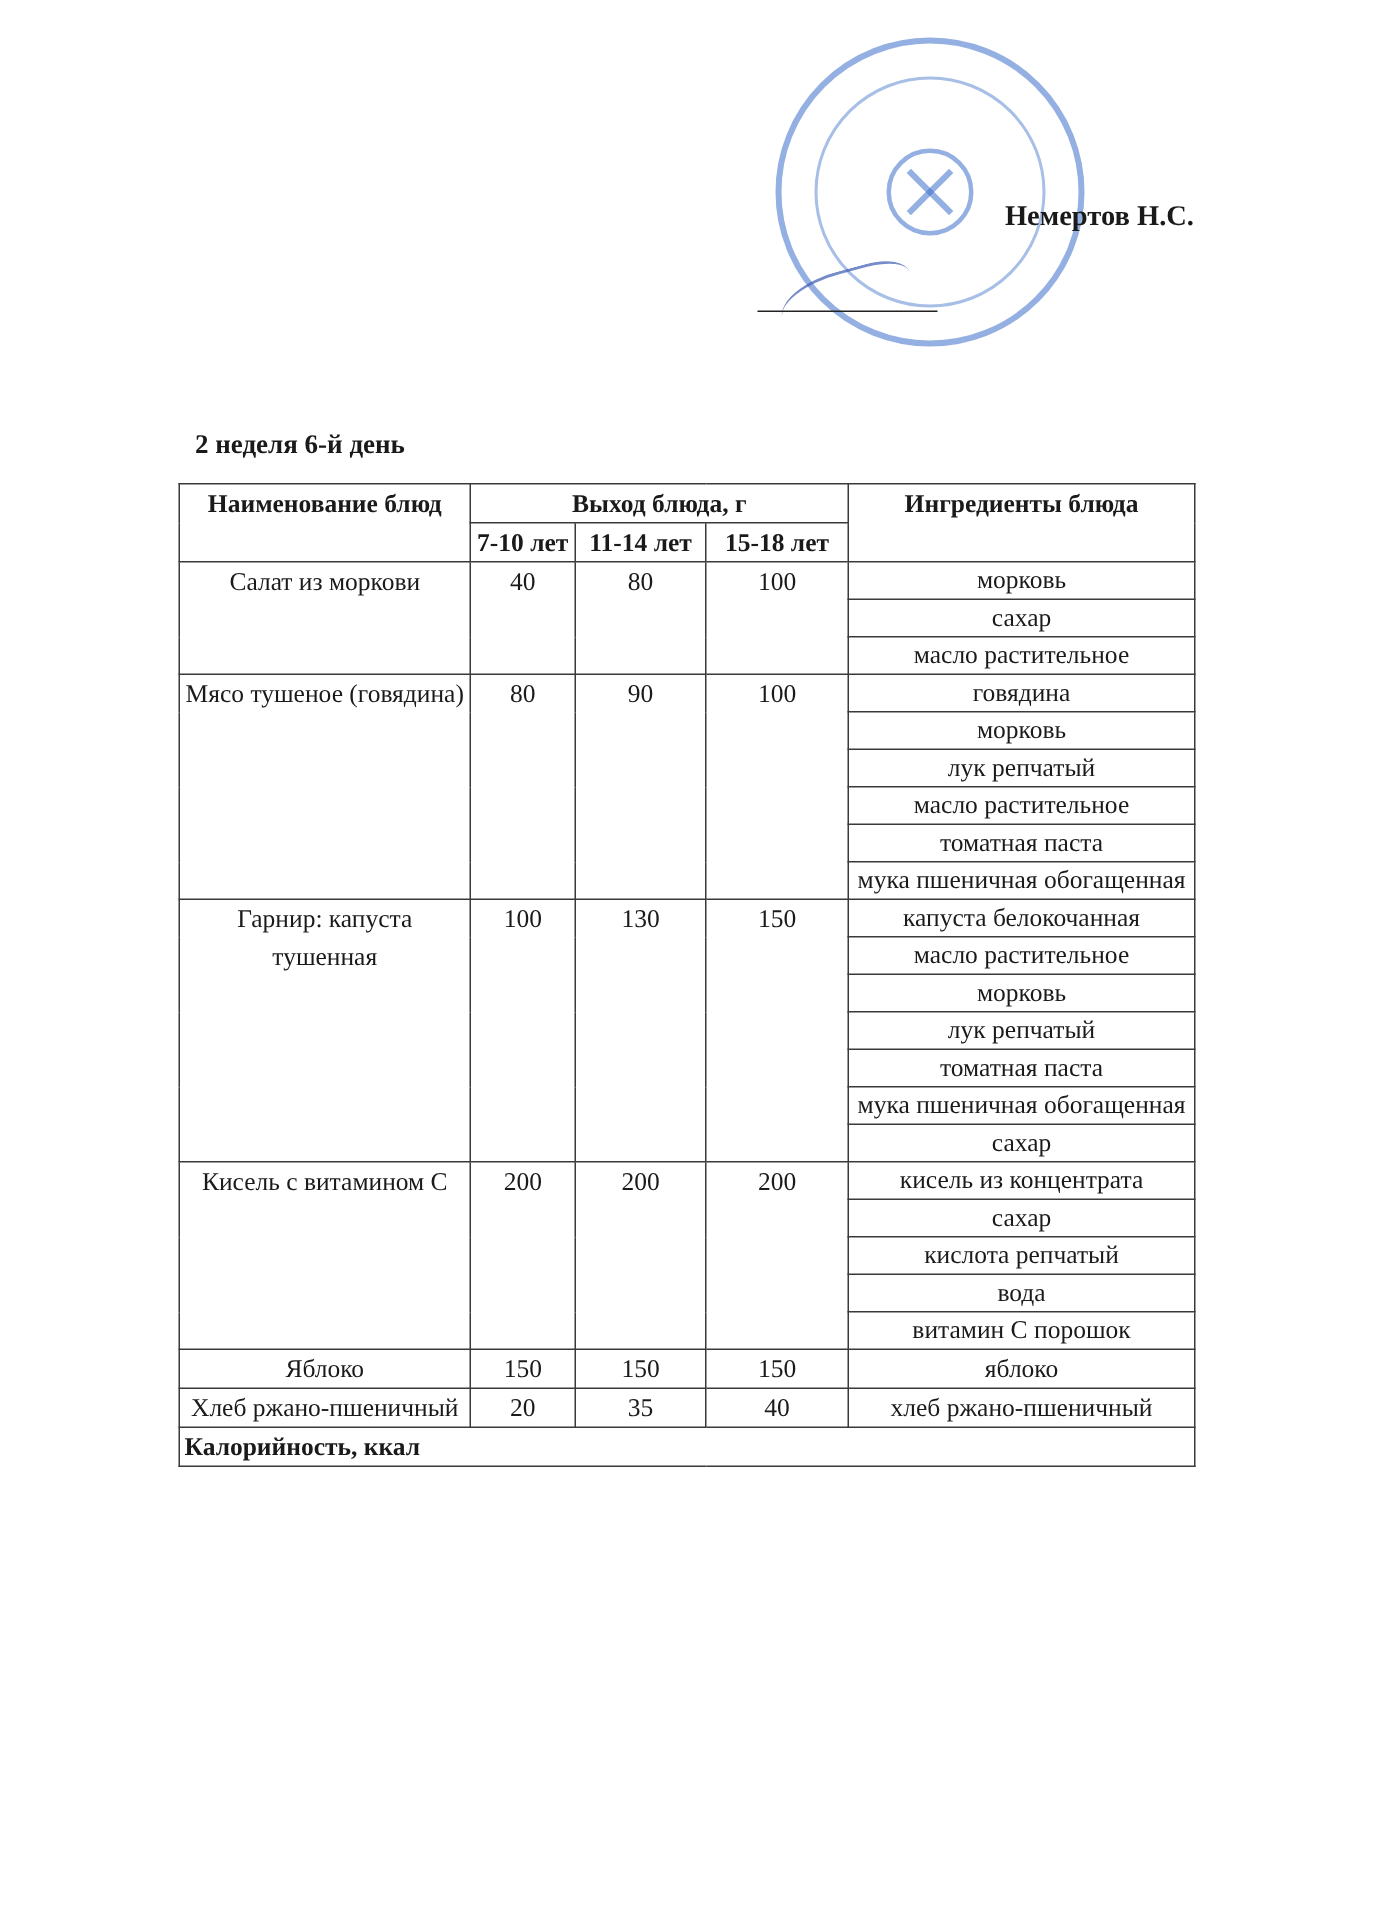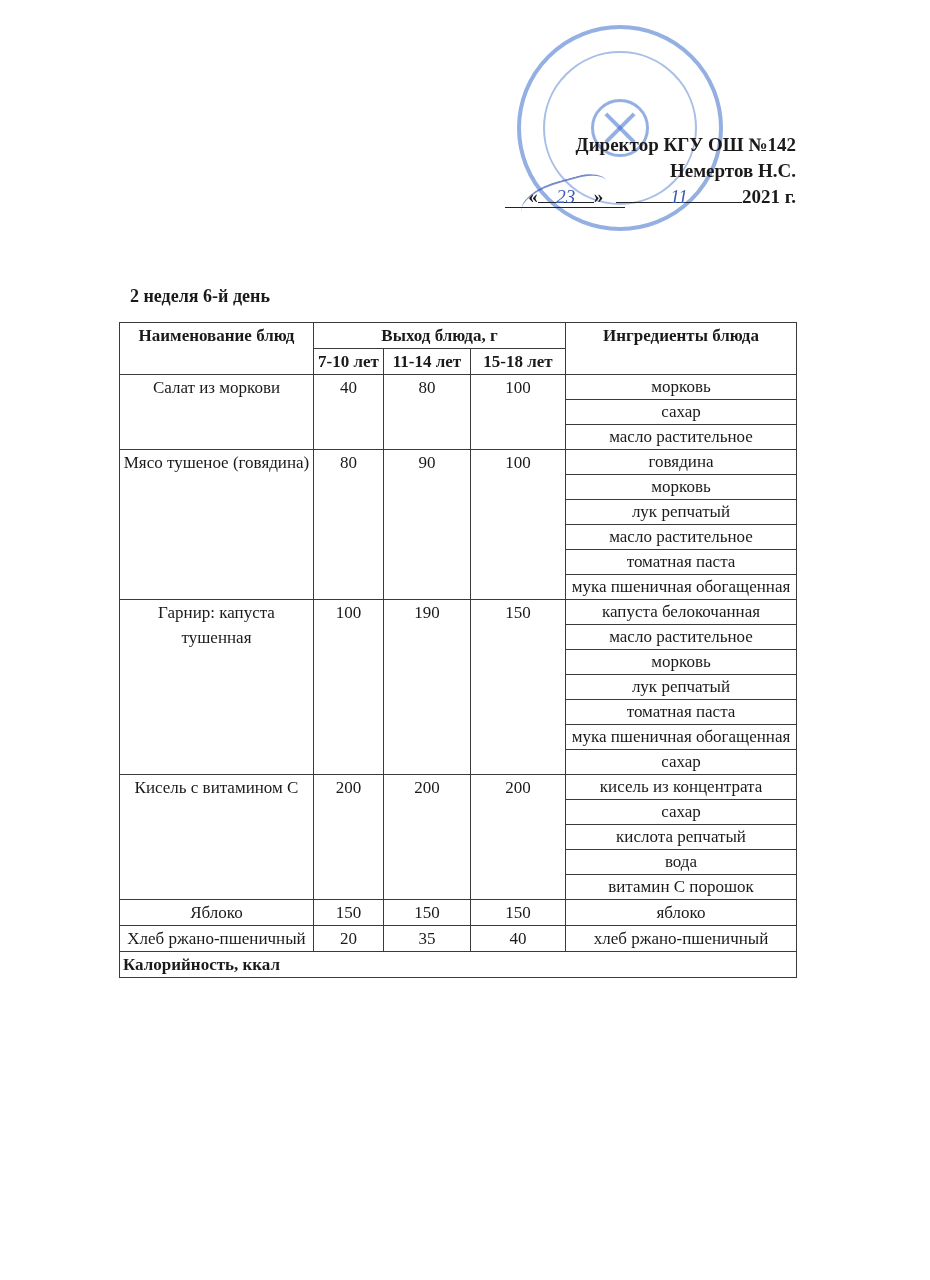--- a/index.html
+++ b/index.html
@@ -61,26 +61,21 @@
 <body>
 
 <div class="stamp">
   <div class="inner"></div>
   <div class="core"></div>
 </div>
 <div class="signature"></div>
 <div class="sign-line"></div>
 
 <div class="approve">
-  <span class="line">Директор КГУ ОШ №142</span>
   <span class="line">Немертов Н.С.</span>
-  <span class="line">
-    <span>«</span><span class="blank" style="width:56px;text-align:center;font-weight:normal;font-style:italic;color:#3b5bb5;">23</span><span>»</span>
-    <span class="blank" style="width:126px;text-align:center;font-weight:normal;font-style:italic;color:#3b5bb5;margin-left:8px;">11</span><span>2021 г.</span>
-  </span>
 </div>
 
 <div class="subtitle">2 неделя 6-й день</div>
 
 <table class="menu">
   <colgroup>
       <col class="c1">
       <col class="c2">
       <col class="c3">
       <col class="c4">
@@ -130,21 +125,21 @@
       </tr>
       <tr>
         <td class="ing">томатная паста</td>
       </tr>
       <tr>
         <td class="ing">мука пшеничная обогащенная</td>
       </tr>
       <tr>
         <td rowspan="7">Гарнир: капуста тушенная</td>
         <td rowspan="7">100</td>
-        <td rowspan="7">190</td>
+        <td rowspan="7">130</td>
         <td rowspan="7">150</td>
         <td class="ing">капуста белокочанная</td>
       </tr>
       <tr>
         <td class="ing">масло растительное</td>
       </tr>
       <tr>
         <td class="ing">морковь</td>
       </tr>
       <tr>

